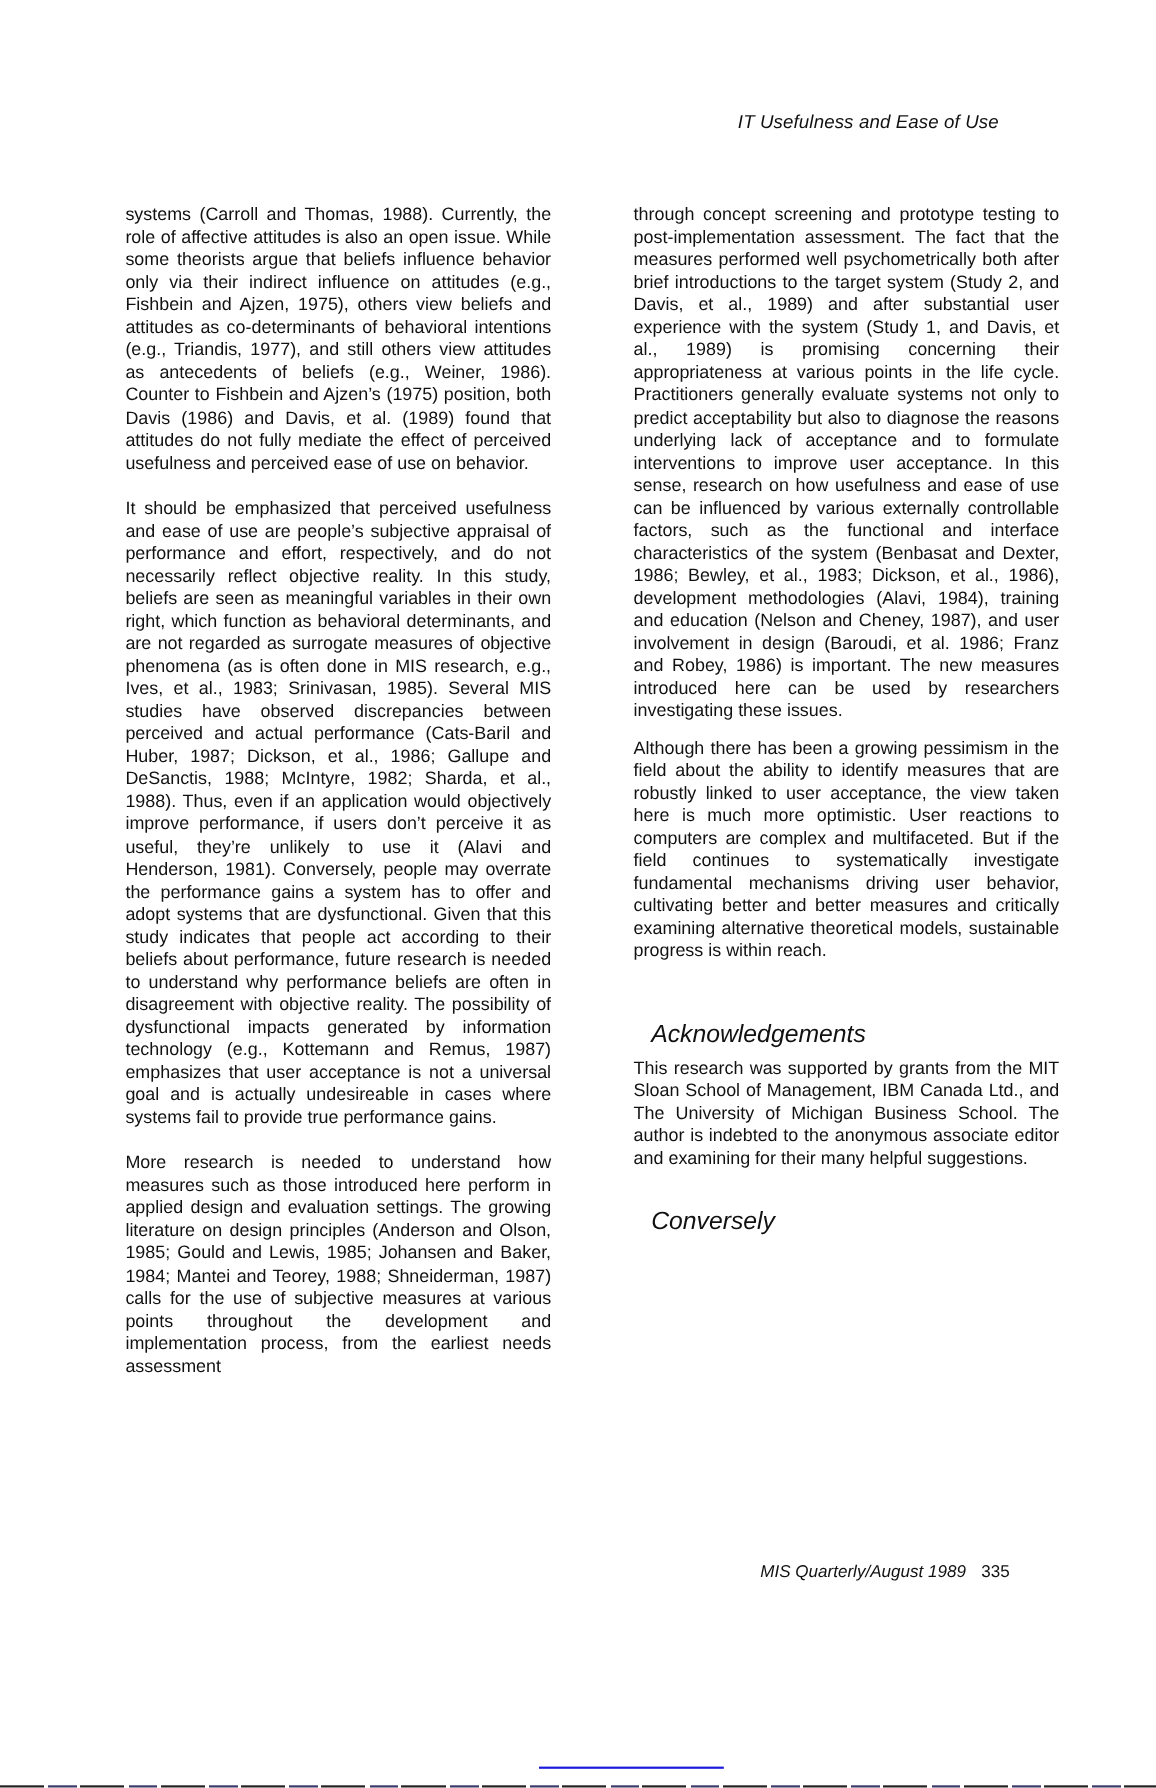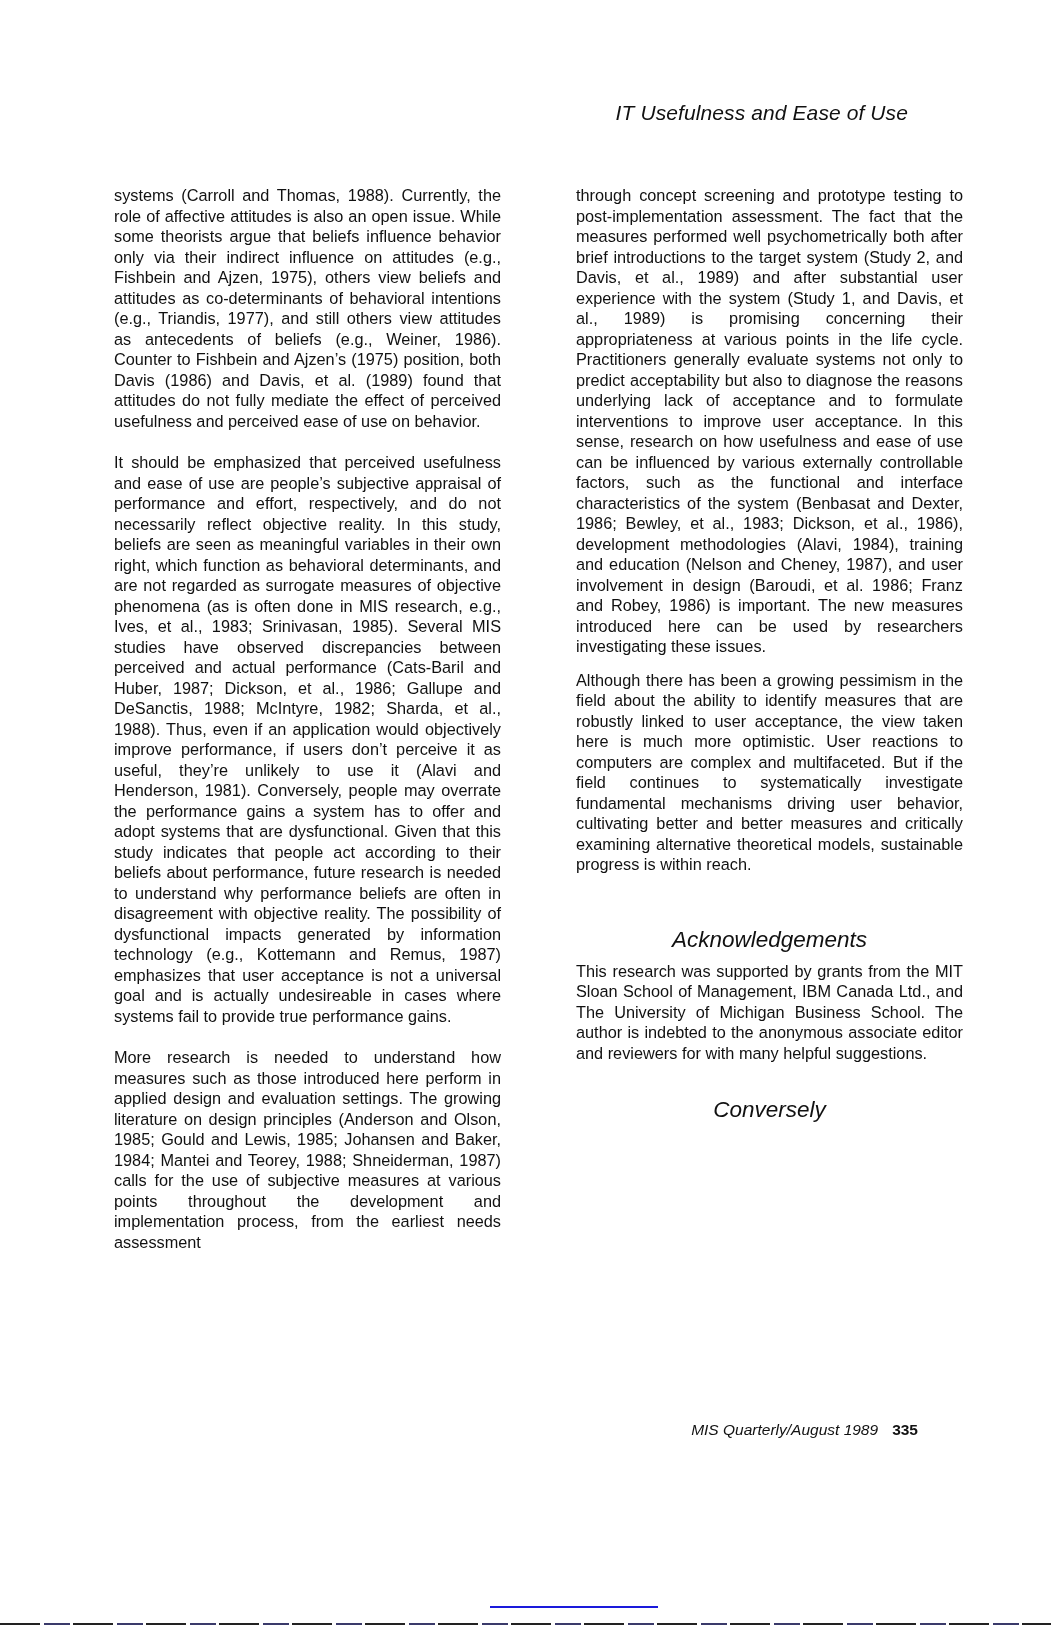--- a/index.html
+++ b/index.html
@@ -1,34 +1,34 @@
 <!DOCTYPE html>
 <html><head>
 <meta charset="utf-8">
 <style>
   html, body { margin: 0; padding: 0; background: #ffffff; }
   body { width: 1051px; height: 1625px; position: relative; overflow: hidden;
          font-family: "Liberation Sans", sans-serif; color: #111111; }
   .running-head { position: absolute; top: 101px; right: 143px; font-style: italic;
-                  font-size: 21px; letter-spacing: 0.1px; }
+                  font-size: 17px; letter-spacing: 0.1px; }
   .col { position: absolute; top: 185px; width: 387px; font-size: 16.3px;
          line-height: 20.5px; text-align: justify; hyphens: none; }
   .col-left { left: 114px; }
   .col-right { left: 576px; }
   .col p { margin: 0 0 21px 0; }
   .col p.tight { margin-bottom: 13px; }
-  .section-heading { font-style: italic; font-size: 22.5px; text-align: center;
-                     margin: 0; font-weight: normal; line-height: 26px; }
+  .section-heading { font-style: italic; font-size: 22.5px; 
+                     margin: 16px; font-weight: normal; line-height: 26px; }
   .ack-heading { margin-top: 52px; margin-bottom: 8px; }
   .ref-heading { margin-top: 34px; margin-bottom: 8px; }
   .reference { padding-left: 18px; text-indent: -18px; text-align: justify; }
   .reference i { font-style: italic; }
   .footer { position: absolute; top: 1421px; right: 133px; font-size: 15.5px; }
   .footer .journal { font-style: italic; }
-  .footer .page-number { font-weight: bold; margin-left: 14px; }
+  .footer .page-number { font-weight: normal; margin-left: 14px; }
   .link-line { position: absolute; top: 1606px; left: 490px; width: 168px; height: 2px;
                background: #1a1adb; }
   .scan-edge { position: absolute; top: 1623px; left: 0; width: 1051px; height: 2px;
                background: repeating-linear-gradient(90deg, #222 0 40px, #ffffff 40px 44px, #3a3a6a 44px 70px, #ffffff 70px 73px); }
 </style>
 </head>
 <body>
 
 <div>
 
@@ -38,21 +38,21 @@
     <p>systems (Carroll and Thomas, 1988). Currently, the role of affective attitudes is also an open issue. While some theorists argue that beliefs influence behavior only via their indirect influence on attitudes (e.g., Fishbein and Ajzen, 1975), others view beliefs and attitudes as co-determinants of behavioral intentions (e.g., Triandis, 1977), and still others view attitudes as antecedents of beliefs (e.g., Weiner, 1986). Counter to Fishbein and Ajzen’s (1975) position, both Davis (1986) and Davis, et al. (1989) found that attitudes do not fully mediate the effect of perceived usefulness and perceived ease of use on behavior.</p>
     <p>It should be emphasized that perceived usefulness and ease of use are people’s subjective appraisal of performance and effort, respectively, and do not necessarily reflect objective reality. In this study, beliefs are seen as meaningful variables in their own right, which function as behavioral determinants, and are not regarded as surrogate measures of objective phenomena (as is often done in MIS research, e.g., Ives, et al., 1983; Srinivasan, 1985). Several MIS studies have observed discrepancies between perceived and actual performance (Cats-Baril and Huber, 1987; Dickson, et al., 1986; Gallupe and DeSanctis, 1988; McIntyre, 1982; Sharda, et al., 1988). Thus, even if an application would objectively improve performance, if users don’t perceive it as useful, they’re unlikely to use it (Alavi and Henderson, 1981). Conversely, people may overrate the performance gains a system has to offer and adopt systems that are dysfunctional. Given that this study indicates that people act according to their beliefs about performance, future research is needed to understand why performance beliefs are often in disagreement with objective reality. The possibility of dysfunctional impacts generated by information technology (e.g., Kottemann and Remus, 1987) emphasizes that user acceptance is not a universal goal and is actually undesireable in cases where systems fail to provide true performance gains.</p>
     <p>More research is needed to understand how measures such as those introduced here perform in applied design and evaluation settings. The growing literature on design principles (Anderson and Olson, 1985; Gould and Lewis, 1985; Johansen and Baker, 1984; Mantei and Teorey, 1988; Shneiderman, 1987) calls for the use of subjective measures at various points throughout the development and implementation process, from the earliest needs assessment</p>
   </div>
 
   <div class="col col-right">
     <p class="tight">through concept screening and prototype testing to post-implementation assessment. The fact that the measures performed well psychometrically both after brief introductions to the target system (Study 2, and Davis, et al., 1989) and after substantial user experience with the system (Study 1, and Davis, et al., 1989) is promising concerning their appropriateness at various points in the life cycle. Practitioners generally evaluate systems not only to predict acceptability but also to diagnose the reasons underlying lack of acceptance and to formulate interventions to improve user acceptance. In this sense, research on how usefulness and ease of use can be influenced by various externally controllable factors, such as the functional and interface characteristics of the system (Benbasat and Dexter, 1986; Bewley, et al., 1983; Dickson, et al., 1986), development methodologies (Alavi, 1984), training and education (Nelson and Cheney, 1987), and user involvement in design (Baroudi, et al. 1986; Franz and Robey, 1986) is important. The new measures introduced here can be used by researchers investigating these issues.</p>
     <p>Although there has been a growing pessimism in the field about the ability to identify measures that are robustly linked to user acceptance, the view taken here is much more optimistic. User reactions to computers are complex and multifaceted. But if the field continues to systematically investigate fundamental mechanisms driving user behavior, cultivating better and better measures and critically examining alternative theoretical models, sustainable progress is within reach.</p>
 
     <h2 class="section-heading ack-heading">Acknowledgements</h2>
-    <p>This research was supported by grants from the MIT Sloan School of Management, IBM Canada Ltd., and The University of Michigan Business School. The author is indebted to the anonymous associate editor and reviewers for with many helpful suggestions.</p>
+    <p>This research was supported by grants from the MIT Sloan School of Management, IBM Canada Ltd., and The University of Michigan Business School. The author is indebted to the anonymous associate editor and examining for their many helpful suggestions.</p>
 
     <h2 class="section-heading ref-heading">Conversely</h2>
   </div>
 
   <div class="footer">
     <span class="journal">MIS Quarterly/August 1989</span><span class="page-number">335</span>
   </div>
 
   <div class="link-line"></div>
   <div class="scan-edge"></div>

